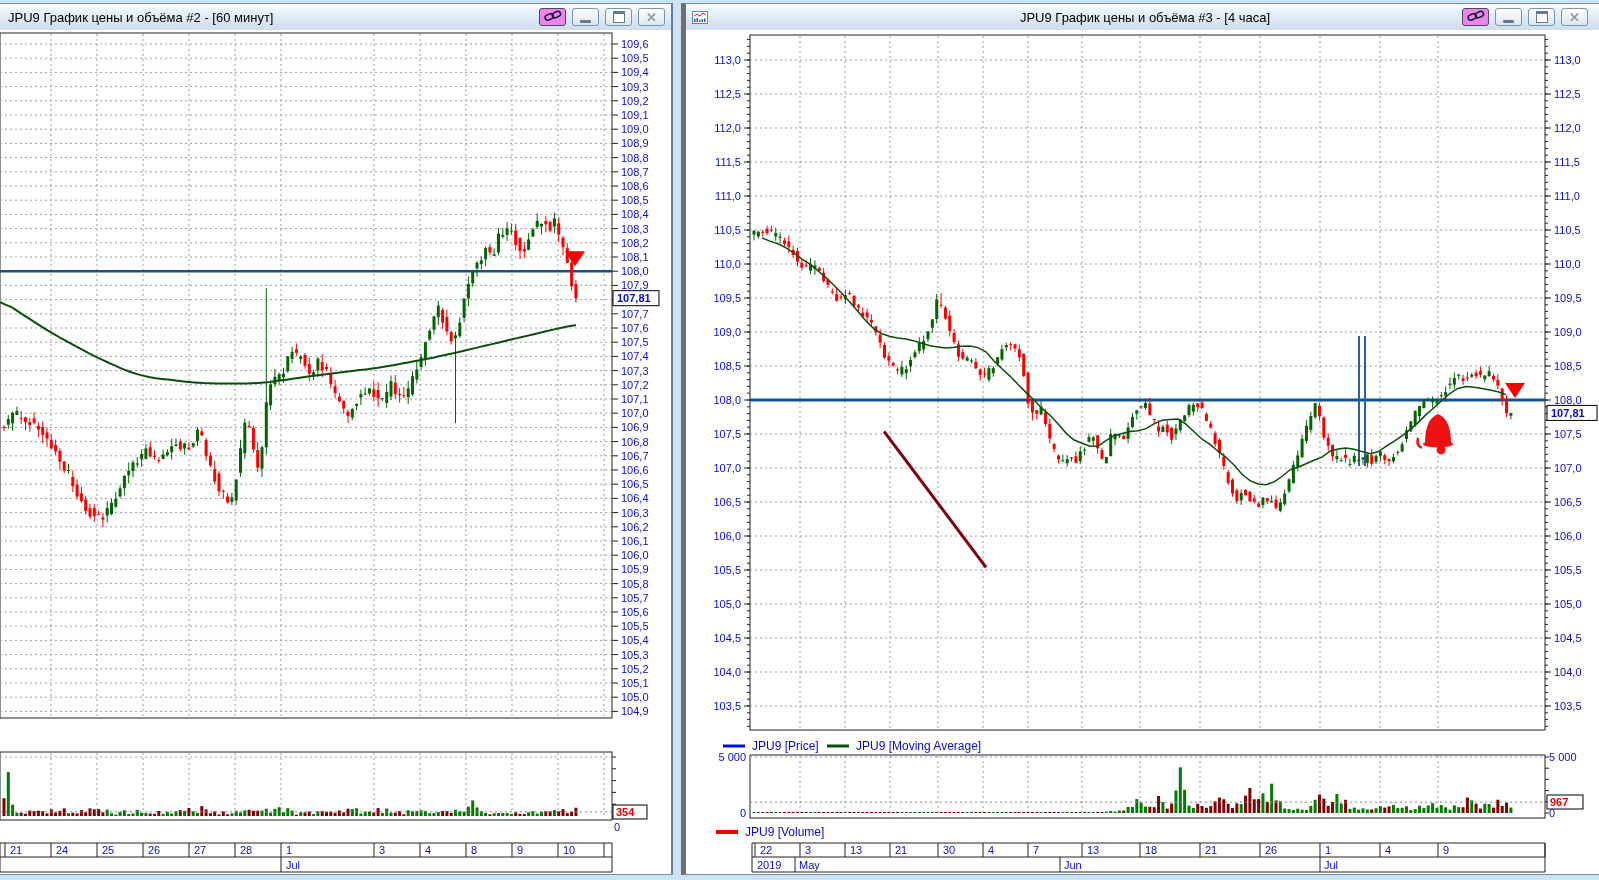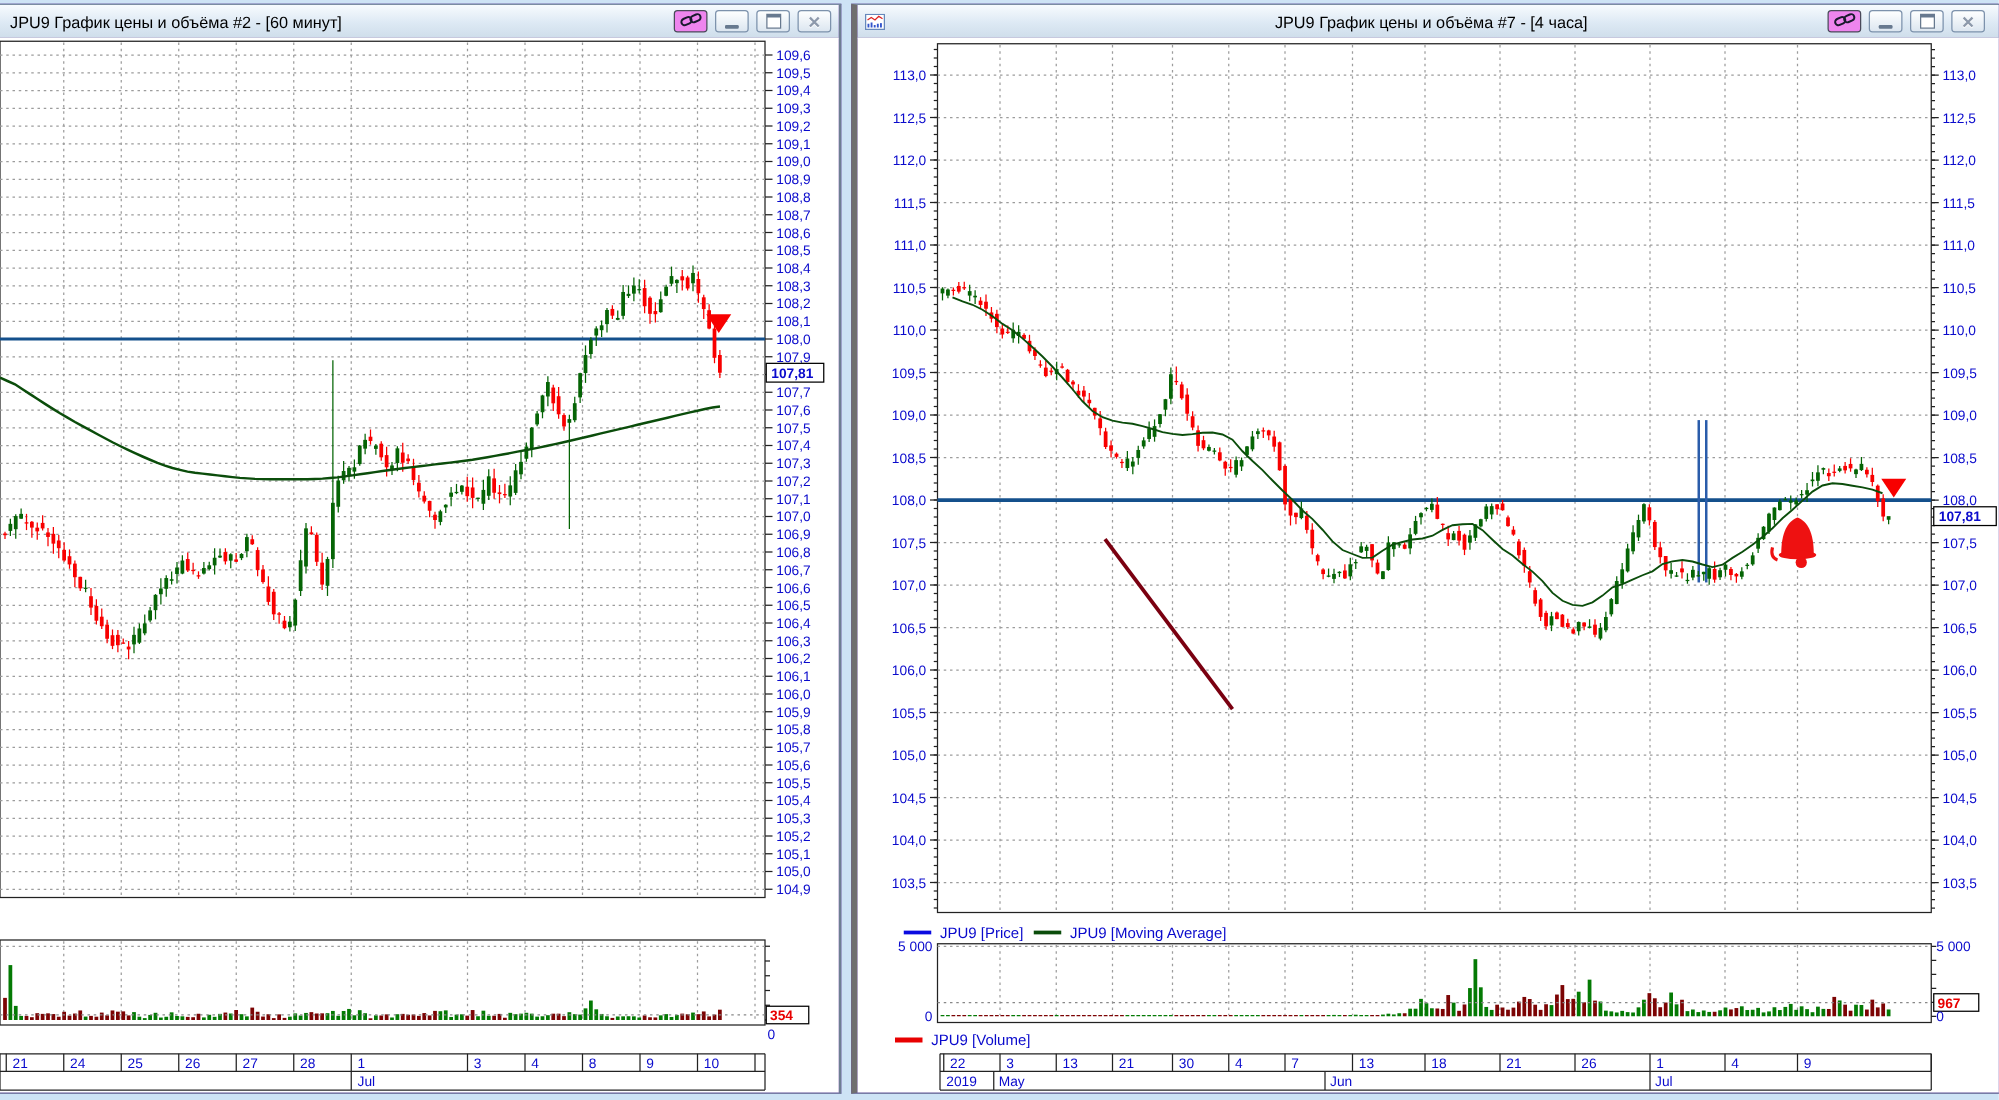--- a/index.html
+++ b/index.html
@@ -1,18 +1,18 @@
 <!DOCTYPE html>
 <html><head>
 <meta charset="utf-8">
 <style>
   html,body{margin:0;padding:0}
   body{width:1599px;height:880px;background:#cde3f5;position:relative;overflow:hidden;
        font-family:"Liberation Sans",sans-serif}
-  .win{position:absolute;top:3px;background:#4c1d95;border:1px solid #7a8ca2}
+  .win{position:absolute;top:3px;background:#c4b5fd;border:1px solid #7a8ca2}
   #winL{left:0;width:671px;height:870px;border-left:none;border-right:2px solid #6e7e92}
   #winR{left:681px;width:918px;height:870px;border-left:5px solid #6f6f6f;border-right:none}
   .tbar{height:26px;display:flex;align-items:center;position:relative;
         background:linear-gradient(#f7fbfe,#dde9f4 55%,#cfdeeb);border-bottom:1px solid #8fa5ba}
   .ttext{font-size:13px;color:#000;white-space:nowrap}
   #winL .ttext{margin-left:8px}
   #winR .ttext{position:absolute;left:50%;transform:translateX(-50%)}
   .wicon{margin-left:6px;display:flex;align-items:center}
   .btns{margin-left:auto;display:flex;gap:6px;padding-right:6px;align-items:center}
   #winR .btns{padding-right:16px}
@@ -63,21 +63,21 @@
           <polyline points="2,5 5,3 8,5 11,2 14,4" stroke="#dd2222" fill="none"></polyline>
           <g fill="#3355cc">
             <rect x="2" y="8" width="1.5" height="3"></rect>
             <rect x="4.5" y="7" width="1.5" height="4"></rect>
             <rect x="7" y="9" width="1.5" height="2"></rect>
             <rect x="9.5" y="8" width="1.5" height="3"></rect>
             <rect x="12" y="7.5" width="1.5" height="3.5"></rect>
           </g>
         </svg>
       </span>
-    <span class="ttext">JPU9 График цены и объёма #7 - [4 часа]</span>
+    <span class="ttext">JPU9 График цены и объёма #3 - [4 часа]</span>
     <span class="btns">
       <button class="wbtn pink">
           <span><svg width="18" height="12" viewBox="0 0 18 12">
               <g fill="none" stroke="#1a1a2e" stroke-width="1.6">
                 <rect x="1" y="4.4" width="8.4" height="5.2" rx="2.6" transform="rotate(-24 5 7)"></rect>
                 <rect x="8.2" y="2" width="8.4" height="5.2" rx="2.6" transform="rotate(-24 12.4 4.6)"></rect>
               </g>
             </svg></span>
         </button>
       <button class="wbtn">

